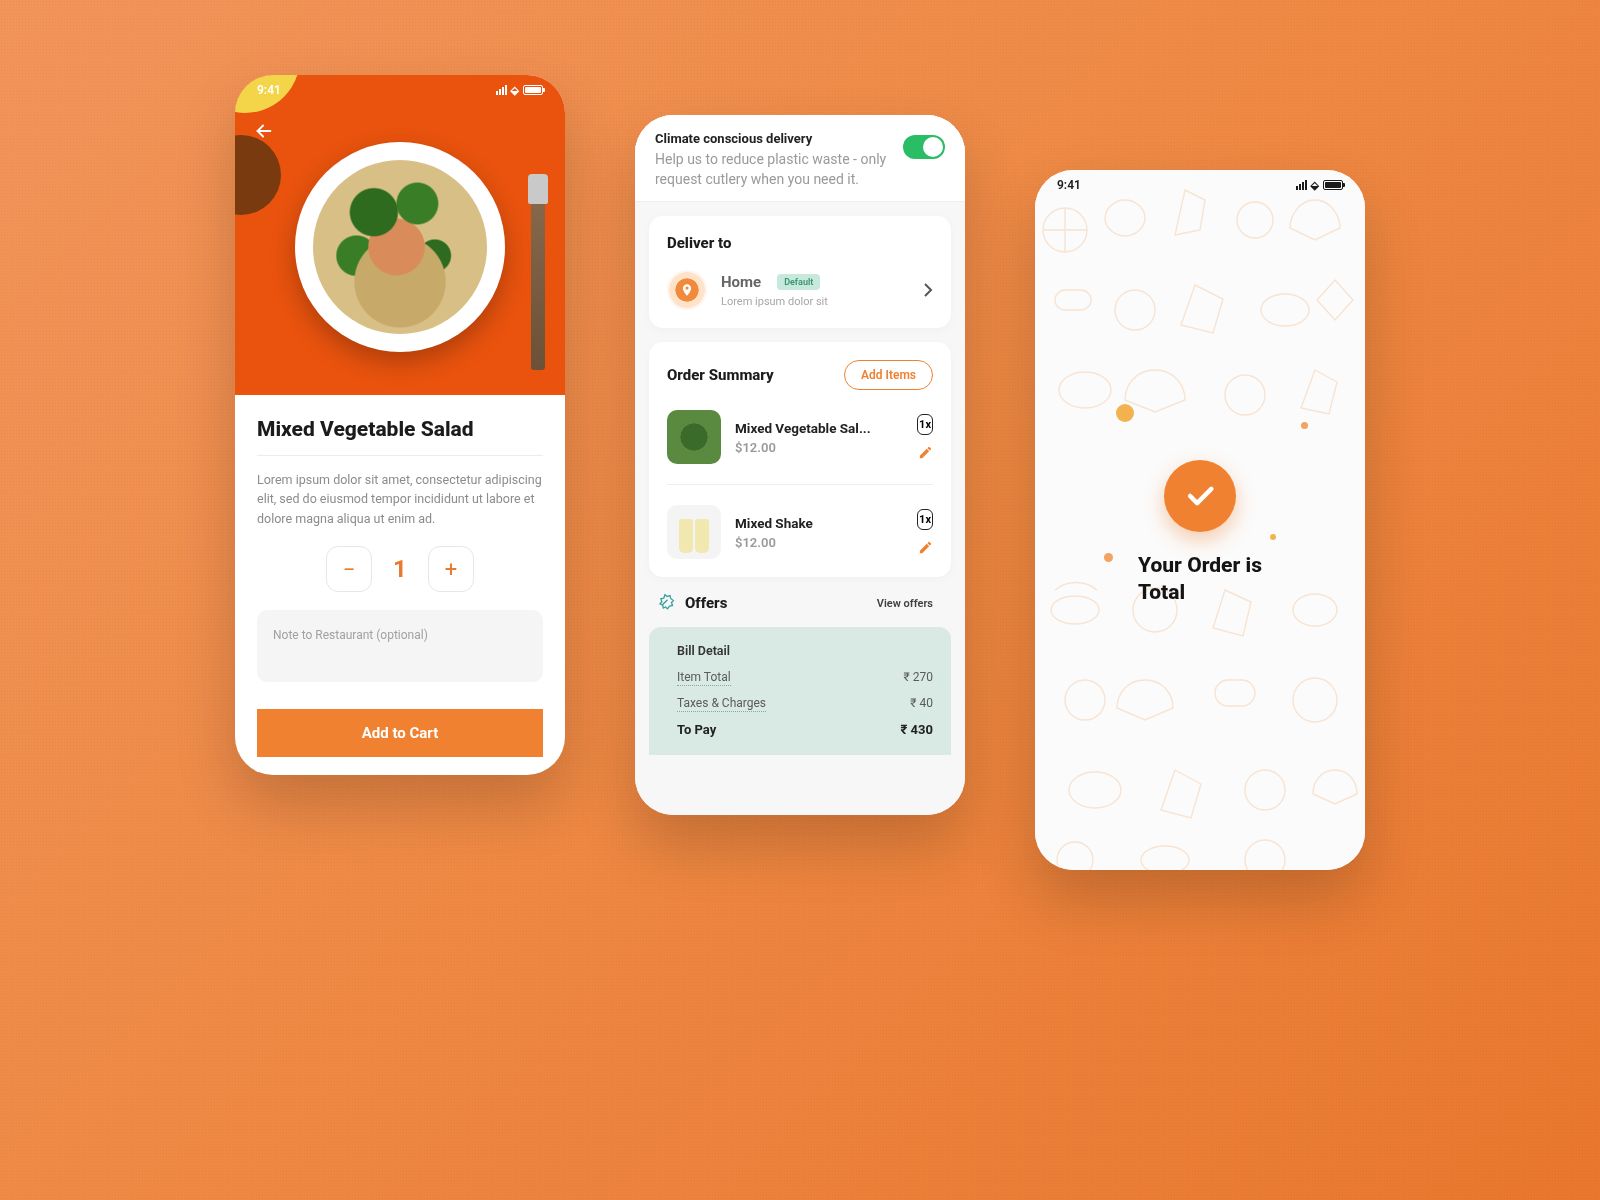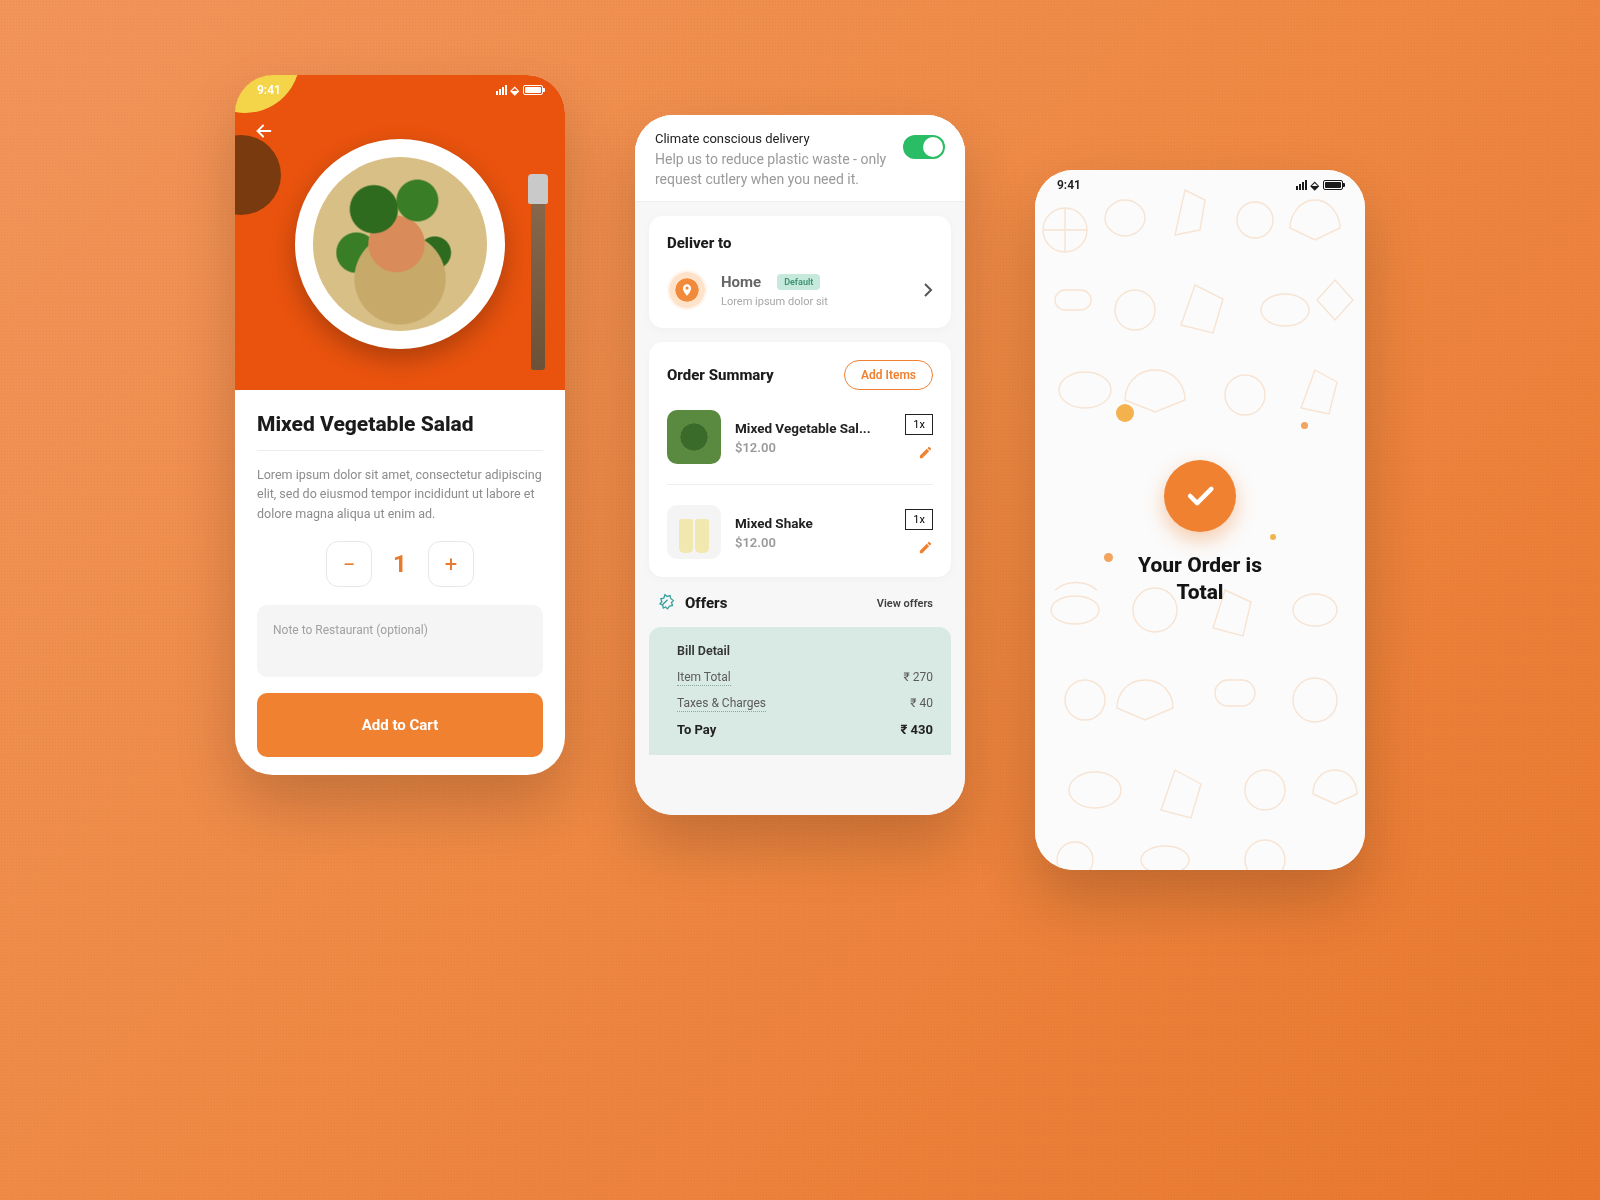--- a/index.html
+++ b/index.html
@@ -54,27 +54,27 @@
   .lemon{position:absolute;left:-10px;top:-14px;width:70px;height:55px;background:#f4d54a;border-radius:0 0 60px 10px;transform:rotate(10deg);}
 
   .p1-body{padding:22px 22px 18px 22px;display:flex;flex-direction:column;flex:1;}
   .dish-title{font-size:21px;font-weight:800;color:#1b1b1b;margin-bottom:14px;}
   .divider{height:1px;background:#ececec;margin-bottom:14px;}
   .dish-desc{font-size:12.5px;line-height:1.55;color:#8c8c8c;margin-bottom:18px;}
   .qty-row{display:flex;justify-content:center;gap:16px;align-items:center;margin-bottom:18px;}
   .qty-btn{width:46px;height:46px;border:1px solid #e7e7e7;border-radius:12px;display:flex;align-items:center;justify-content:center;color:#e77a2e;font-size:22px;font-weight:400;background:#fff;cursor:pointer;}
   .qty-val{font-size:24px;font-weight:700;color:#e77a2e;min-width:24px;text-align:center;}
   .note-box{background:#f5f5f5;border-radius:10px;padding:18px 16px;font-size:12px;color:#a1a1a1;margin-bottom:auto;min-height:72px;}
-  .add-cart{margin-top:16px;background:#ef8131;color:#fff;border:none;border-radius:10px;height:64px;font-size:15px;font-weight:700;cursor:pointer;}
+  .add-cart{margin-top:16px;background:#ef8131;color:#fff;border:none;border-radius:0;height:48px;font-size:15px;font-weight:700;cursor:pointer;}
 
   
   .p2-scroll{height:100%;overflow:hidden;background:#f7f7f7;display:flex;flex-direction:column;}
   .climate{padding:16px 20px 12px 20px;background:#fff;display:flex;gap:12px;align-items:flex-start;border-bottom:1px solid #eee;}
   .climate-txt{flex:1;}
-  .climate-title{font-size:13px;font-weight:400;color:#222;margin-bottom:4px;}
+  .climate-title{font-size:13px;font-weight:700;color:#222;margin-bottom:4px;}
   .climate-sub{font-size:14px;color:#9a9a9a;line-height:1.4;}
   .toggle{width:42px;height:24px;background:#2bbd66;border-radius:20px;position:relative;flex-shrink:0;margin-top:4px;cursor:pointer;}
   .toggle::after{content:"";position:absolute;right:2px;top:2px;width:20px;height:20px;background:#fff;border-radius:50%;}
 
   .card{background:#fff;border-radius:14px;margin:14px 14px 0 14px;padding:18px;box-shadow:0 2px 10px rgba(0,0,0,.03);}
   .sec-title{font-size:15px;font-weight:800;color:#1c1c1c;}
   .deliver-row{display:flex;align-items:center;gap:14px;margin-top:18px;cursor:pointer;}
   .loc-ico{width:40px;height:40px;border-radius:50%;background:radial-gradient(circle,#f18a3a 40%,#ffe2ca 42%,#ffe2ca 62%,#fff5ec 64%);display:flex;align-items:center;justify-content:center;flex-shrink:0;}
   .loc-ico svg{width:14px;height:14px;}
   .addr-name{font-size:15px;font-weight:700;color:#666;display:flex;align-items:center;gap:16px;}
@@ -88,21 +88,21 @@
   .thumb{width:54px;height:54px;border-radius:10px;flex-shrink:0;}
   .thumb.salad{background:radial-gradient(circle at 50% 50%,#3a6b2a 35%,transparent 36%),#5a8a3f;}
   .thumb.shake{background:linear-gradient(#fff 10%,#f5eec9 10%,#f5eec9 90%,#fff 90%),#f0f0f0;background-size:50% 100%;background-repeat:no-repeat;background-position:center;}
   .thumb.shake{background:#f4f4f4;position:relative;overflow:hidden;}
   .thumb.shake::before,.thumb.shake::after{content:"";position:absolute;bottom:6px;width:14px;height:34px;background:#f1e8b0;border-radius:3px 3px 5px 5px;}
   .thumb.shake::before{left:12px}.thumb.shake::after{right:12px}
   .item-info{flex:1;min-width:0;}
   .item-name{font-size:13.5px;font-weight:700;color:#222;white-space:nowrap;overflow:hidden;text-overflow:ellipsis;}
   .item-price{font-size:13px;color:#9a9a9a;margin-top:4px;font-weight:600;}
   .item-side{display:flex;flex-direction:column;align-items:flex-end;gap:10px;}
-  .qchip{border:1.5px solid #222;border-radius:0;font-size:11px;font-weight:400;padding:3px 7px;cursor:pointer;}
+  .qchip{border:1.5px solid #222;border-radius:6px;font-size:11px;font-weight:700;padding:3px 1px;cursor:pointer;}
   .edit-ico{color:#ef8131;cursor:pointer;}
   .hr{height:1px;background:#eee;margin-top:20px;}
 
   .offers-row{display:flex;align-items:center;gap:10px;padding:16px 32px 4px 20px;}
   .offer-ico{color:#3aa0a0;}
   .offers-title{font-size:15px;font-weight:800;color:#1c1c1c;flex:1;}
   .view-offers{color:#404040;font-size:11px;font-weight:600;cursor:pointer;}
 
   .bill{background:#d9e9e3;margin:10px 14px 0 14px;border-radius:12px 12px 0 0;padding:16px 18px 18px 28px;}
   .bill-title{font-size:12.5px;font-weight:600;color:#333;margin-bottom:12px;}
@@ -115,21 +115,21 @@
   .pattern{position:absolute;inset:0;opacity:.45;}
   .pattern svg{width:100%;height:100%;}
   .p3-statusbar{z-index:3;}
   .check-wrap{position:relative;margin-top:290px;z-index:2;}
   .check{width:72px;height:72px;border-radius:50%;background:#ef8131;display:flex;align-items:center;justify-content:center;color:#fff;box-shadow:0 8px 20px rgba(239,129,49,.4);}
   .dot{position:absolute;background:#f2a35d;border-radius:50%;}
   .d1{width:18px;height:18px;left:-48px;top:-56px;background:#f4b24e;}
   .d2{width:7px;height:7px;right:-72px;top:-38px;}
   .d3{width:6px;height:6px;right:-40px;bottom:-8px;background:#f4b24e;}
   .d4{width:9px;height:9px;left:-60px;bottom:-30px;}
-  .placed-title{font-size:21px;font-weight:800;color:#141414;text-align:center;margin-top:20px;line-height:1.3;z-index:2;}
+  .placed-title{font-size:21px;font-weight:800;color:#141414;text-align:left;margin-top:20px;line-height:1.3;z-index:2;}
 
   svg{display:block;}
 </style>
 </head>
 <body>
 
 <div class="phone p1">
   <div class="statusbar">
     <span>9:41</span>
     <span class="right">

